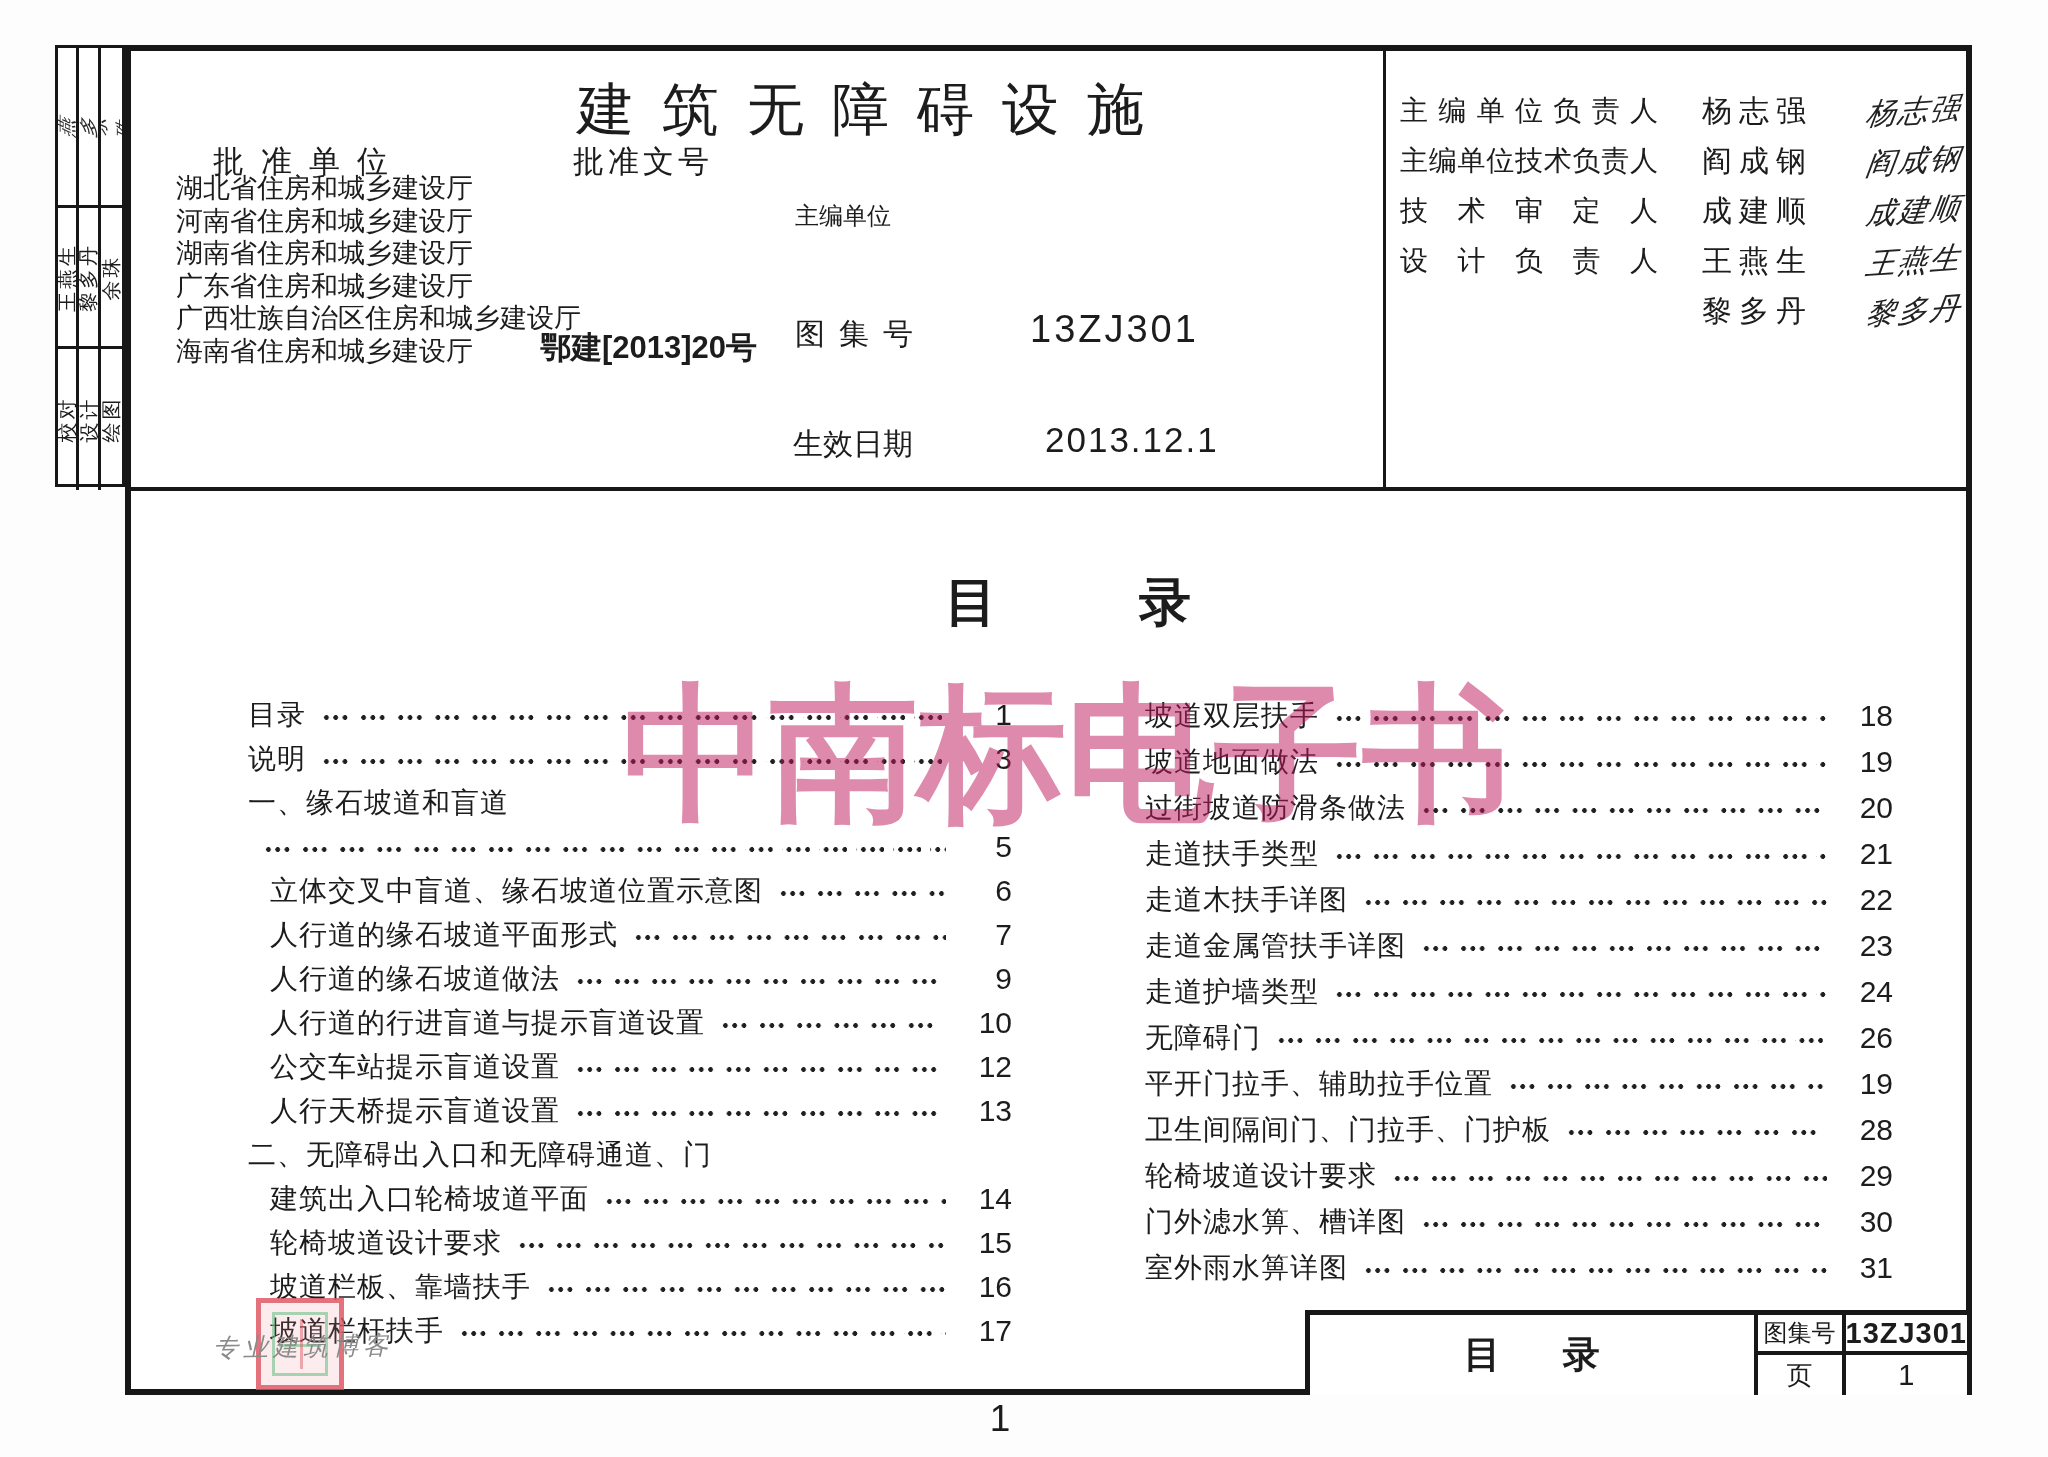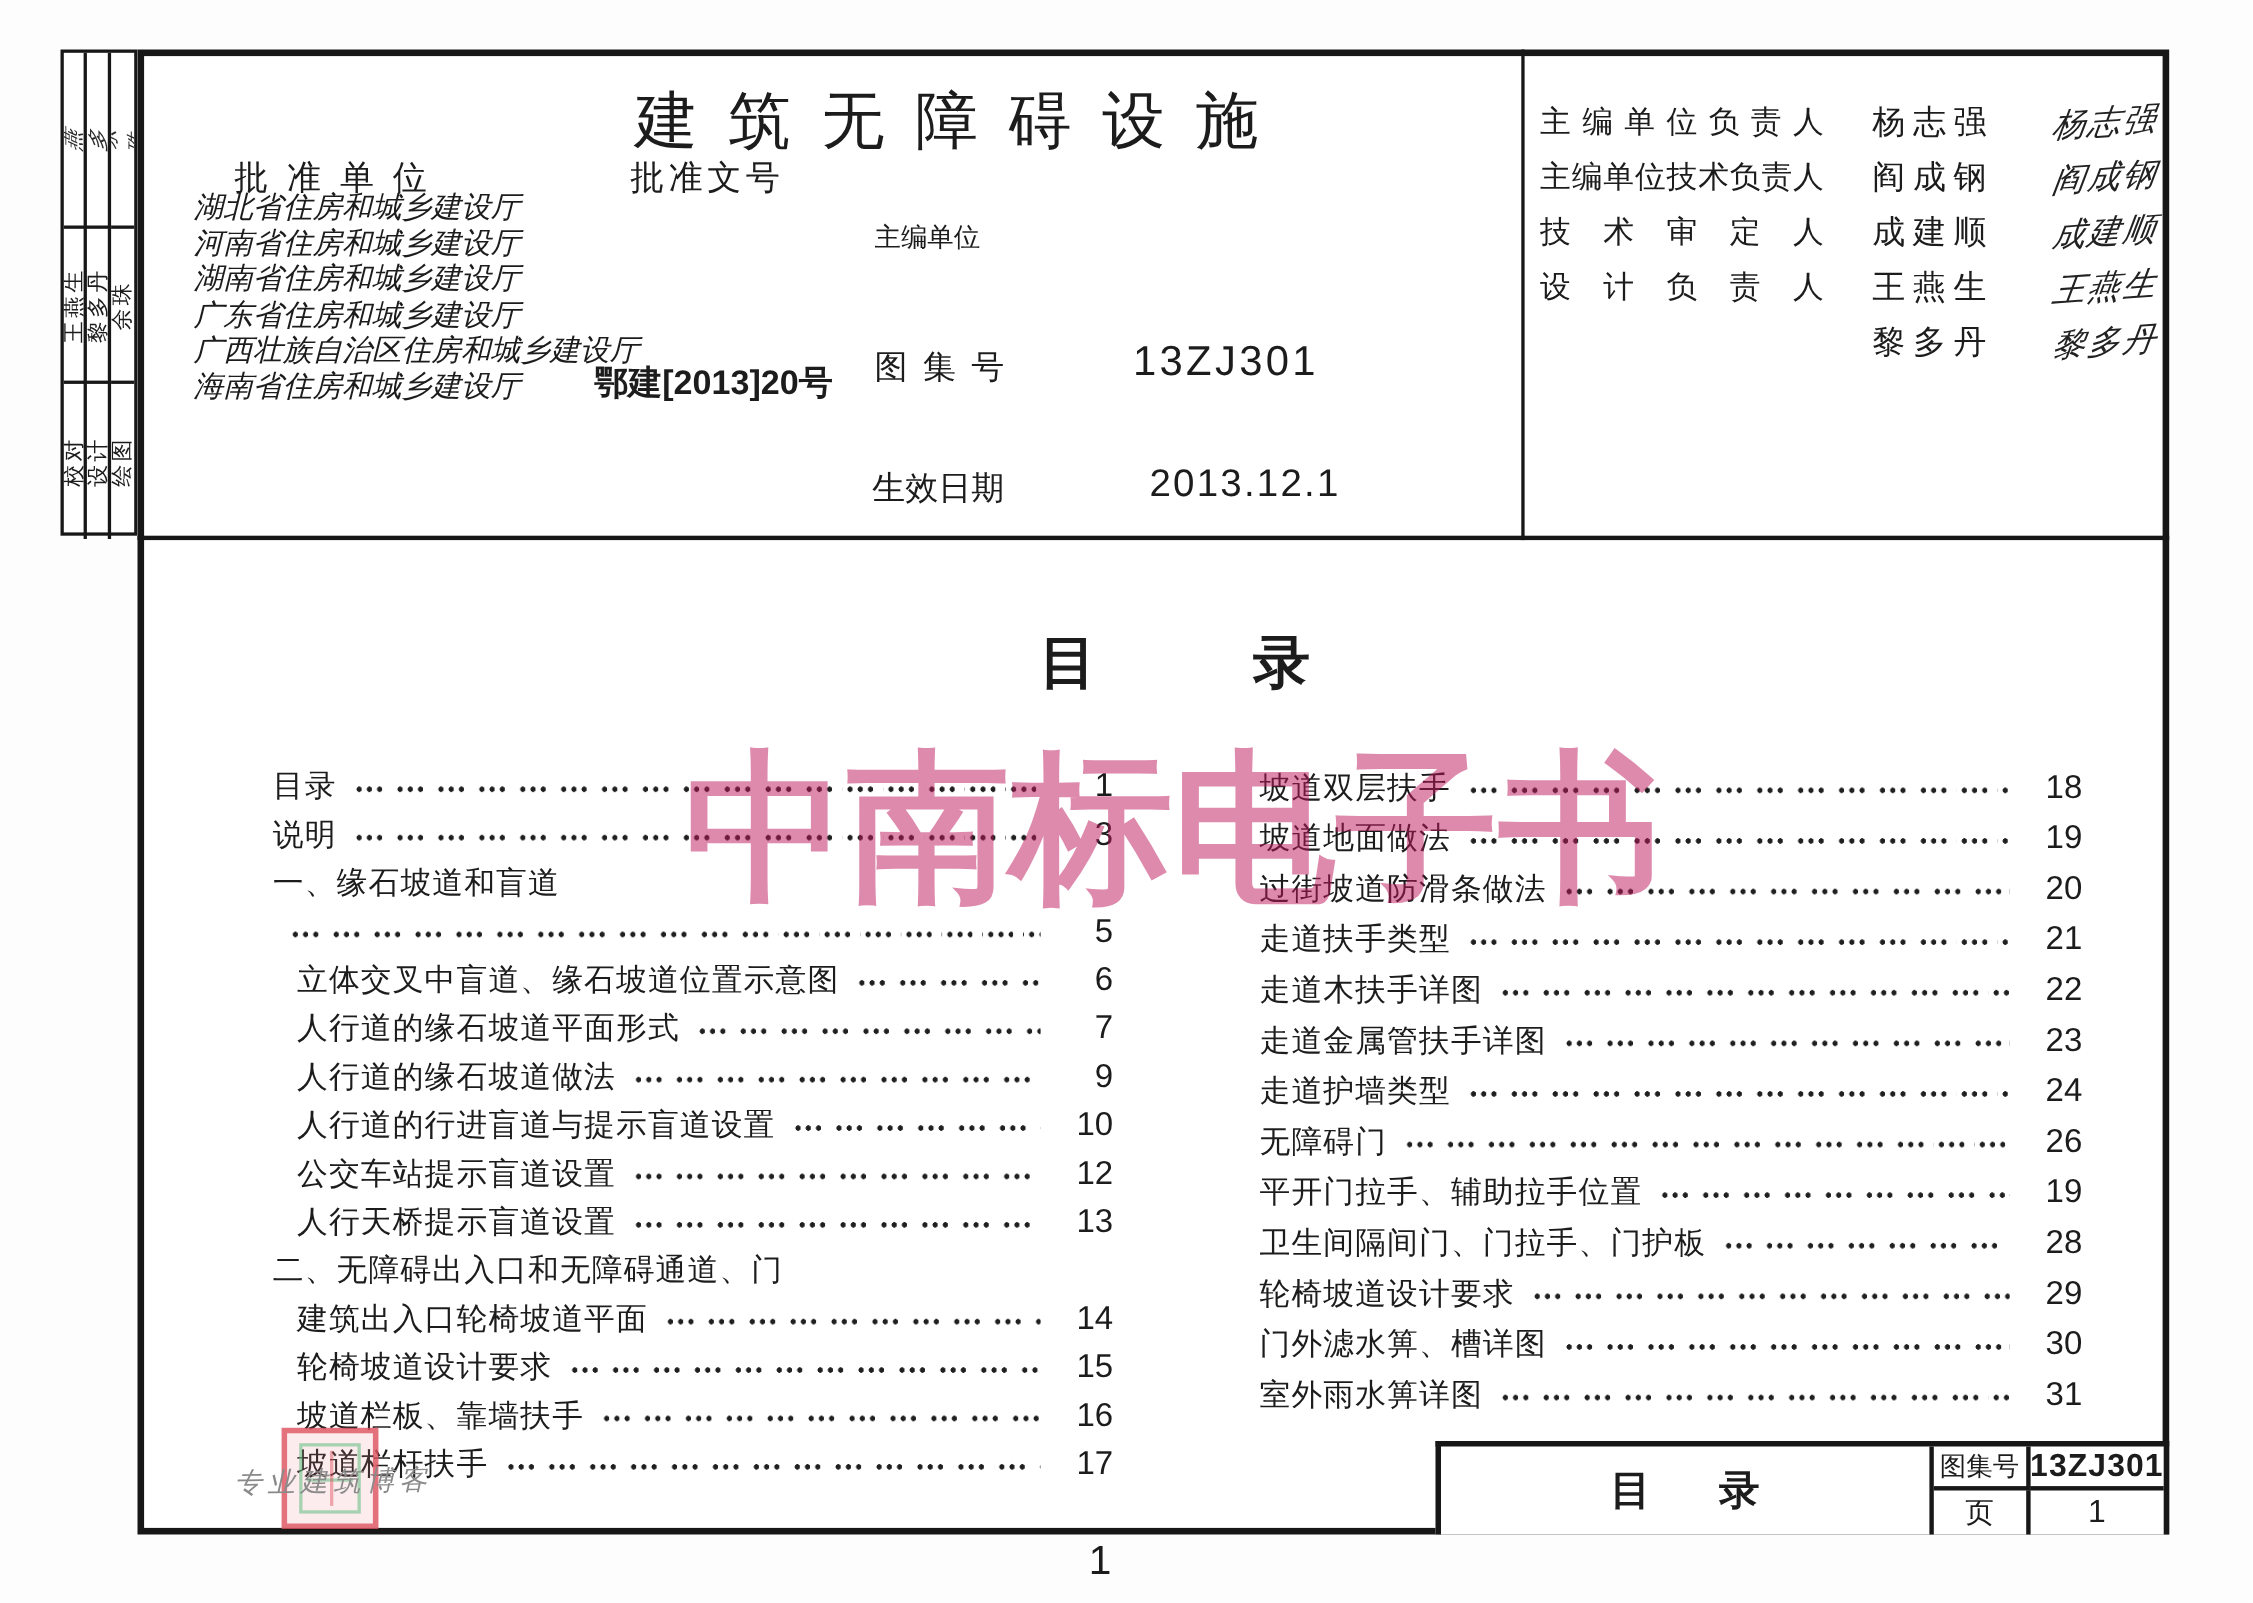--- a/index.html
+++ b/index.html
@@ -21,21 +21,21 @@
   .sb>div:nth-child(3n){border-right:none;}
   .sb>div:nth-child(n+7){border-bottom:none;}
   .vtext{transform:rotate(-90deg);white-space:nowrap;font-size:20px;letter-spacing:3px;}
   .hand{font-style:italic;transform:rotate(-90deg) skewX(-12deg);font-size:19px;letter-spacing:1px;color:#2a2a2a;}
 
   
   .doc-title{position:absolute;left:372px;top:72px;width:800px;text-align:right;
              font-size:57px;font-weight:normal;letter-spacing:28px;white-space:nowrap;}
   .appr-label{position:absolute;left:213px;top:141px;font-size:31px;letter-spacing:17px;white-space:nowrap;}
   .docno-label{position:absolute;left:573px;top:141px;font-size:31px;letter-spacing:4px;white-space:nowrap;}
-  .appr-list{position:absolute;left:176px;top:172px;font-size:27px;line-height:32.5px;white-space:nowrap;font-style:italic;}
+  .appr-list{position:absolute;left:176px;top:172px;font-size:27px;line-height:32.5px;white-space:nowrap;}
   .docno-value{position:absolute;left:540px;top:327px;font-size:31px;font-weight:600;white-space:nowrap;}
   .lab-zb{position:absolute;left:795px;top:200px;font-size:24px;white-space:nowrap;}
   .val-zb{position:absolute;left:935px;top:197px;font-size:29px;font-weight:600;white-space:nowrap;}
   .lab-tj{position:absolute;left:795px;top:314px;font-size:30px;letter-spacing:14px;white-space:nowrap;}
   .val-tj{position:absolute;left:1030px;top:308px;font-size:38px;letter-spacing:3px;white-space:nowrap;}
   .lab-sx{position:absolute;left:793px;top:424px;font-size:30px;white-space:nowrap;}
   .val-sx{position:absolute;left:1045px;top:420px;font-size:35px;letter-spacing:2px;white-space:nowrap;}
 
   
   .people{position:absolute;left:1400px;top:86px;width:562px;}

